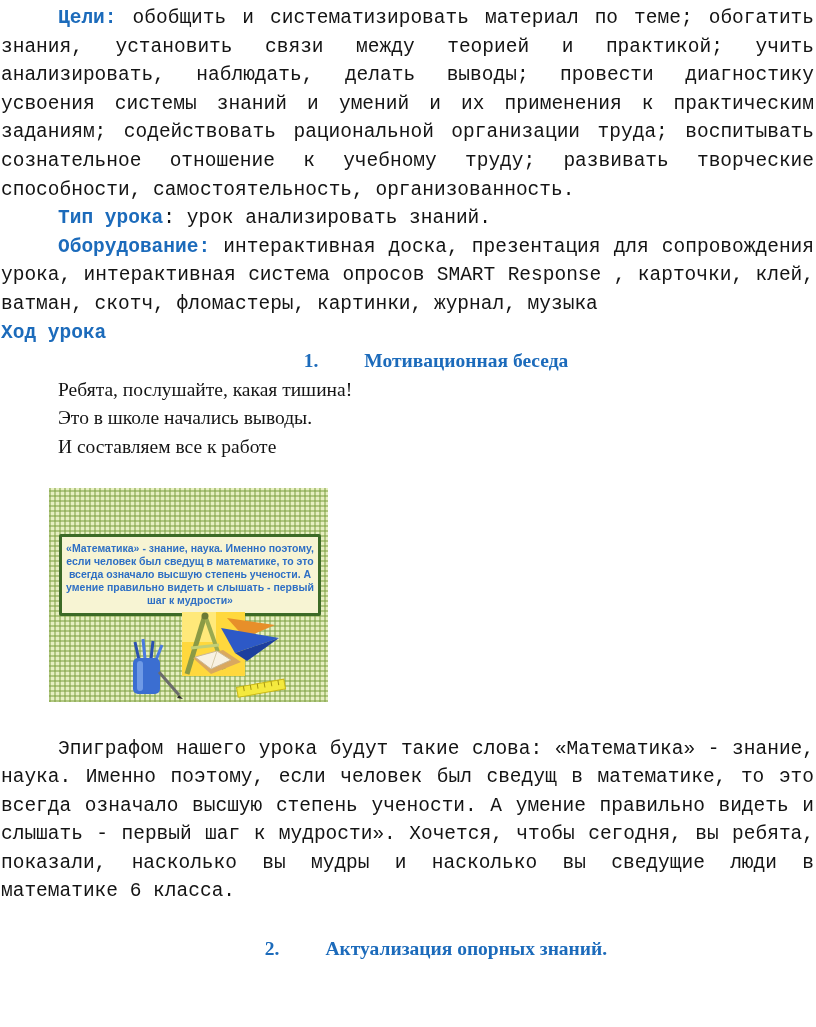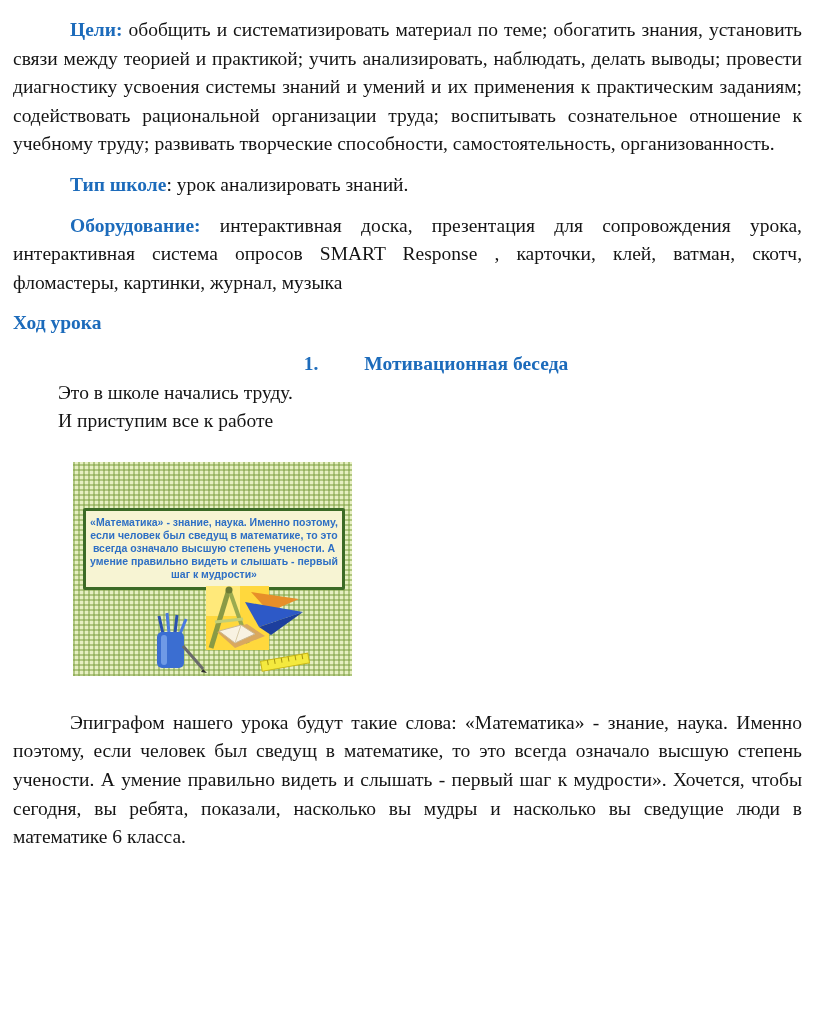--- a/index.html
+++ b/index.html
@@ -7,33 +7,33 @@
   .page{
     width:816px;height:1027px;
     box-sizing:border-box;
     padding:4px 2px 0 1px;
     font-family:"Liberation Serif","DejaVu Serif",serif;
     font-size:19.5px;
     line-height:28.6px;
     color:#141414;
     background:#ffffff;
   }
-  .para{margin:12px;text-align:justify;text-indent:57px;}
+  .para{margin:0;text-align:justify;text-indent:57px;font-family:Liberation Mono, monospace;}
   .blue{color:#1c6bbb;}
   .bold{font-weight:bold;}
   .center{text-indent:0;}
   .poem-line{margin:0;padding-left:57px;text-align:left;}
   .section-head{margin:0;text-align:center;text-indent:57px;font-weight:bold;color:#1c6bbb;}
   .section-title-gap{padding-left:46px;}
   .blank{height:28.6px;}
 
   
   .slide{
     position:relative;
-    margin:26px 0 33px 72px;
+    margin:26px 0 33px 48px;
     width:279px;height:214px;
     background-color:#e7efc2;
     background-image:
       repeating-linear-gradient(90deg, rgba(122,158,62,.50) 0 2px, rgba(0,0,0,0) 2px 5px),
       repeating-linear-gradient(0deg,  rgba(122,158,62,.50) 0 2px, rgba(0,0,0,0) 2px 5px);
   }
   .quote-box{
     position:absolute;left:10px;right:7px;top:46px;
     box-sizing:border-box;
     background:#f7f4d3;
@@ -52,35 +52,36 @@
 </head>
 <body>
 
 <div class="page">
 
   <p class="para">
     <span class="blue bold">Цели:</span><span> обобщить и систематизировать материал по теме; обогатить знания, установить связи между теорией и практикой; учить анализировать, наблюдать, делать выводы; провести диагностику усвоения системы знаний и умений и их применения к практическим заданиям; содействовать рациональной организации труда; воспитывать сознательное отношение к учебному труду; развивать творческие способности, самостоятельность, организованность.</span>
   </p>
 
   <p class="para">
-    <span class="blue bold">Тип школе</span><span>: урок анализировать знаний.</span>
+    <span class="blue bold">Тип урока</span><span>: урок анализировать знаний.</span>
   </p>
 
   <p class="para">
     <span class="blue bold">Оборудование:</span><span> интерактивная доска, презентация для сопровождения урока, интерактивная система опросов SMART  Response , карточки, клей, ватман, скотч, фломастеры, картинки, журнал, музыка</span>
   </p>
 
   <p class="para center blue bold">Ход урока</p>
 
   <p class="section-head">
     <span>1.</span><span class="section-title-gap">Мотивационная беседа</span>
   </p>
 
-  <div class="poem-line">Это в школе начались труду.</div>
-  <div class="poem-line">И приступим все к работе</div>
+  <div class="poem-line">Ребята, послушайте, какая тишина!</div>
+  <div class="poem-line">Это в школе начались выводы.</div>
+  <div class="poem-line">И составляем все к работе</div>
 
   <div class="slide">
     <div class="quote-box">«Математика» - знание, наука. Именно поэтому, если человек был сведущ в математике, то это всегда означало высшую степень учености. А умение правильно видеть и слышать  - первый шаг к мудрости»</div>
     <svg class="slide-art" viewBox="0 0 170 88" xmlns="http://www.w3.org/2000/svg">
 
       <g>
         <rect x="55" y="0" width="63" height="64" fill="#ffd83d"></rect>
         <rect x="55" y="0" width="34" height="30" fill="#ffe97a"></rect>
       </g>
 
@@ -126,15 +127,18 @@
         <line x1="145" y1="71" x2="145" y2="76" stroke="#a39312" stroke-width="1"></line>
         <line x1="152" y1="71" x2="152" y2="76" stroke="#a39312" stroke-width="1"></line>
       </g>
     </svg>
   </div>
 
   <p class="para">Эпиграфом нашего урока будут такие слова: «Математика» - знание, наука. Именно поэтому, если человек был сведущ в математике, то это всегда означало высшую степень учености. А умение правильно видеть и слышать  - первый шаг к мудрости». Хочется, чтобы сегодня, вы ребята, показали, насколько вы мудры и насколько вы сведущие люди в математике 6 класса.</p>
 
   <div class="blank"></div>
 
+  <p class="section-head">
+    <span>2.</span><span class="section-title-gap">Актуализация опорных знаний.</span>
+  </p>
 
 
 </div>
 
 </body></html>

